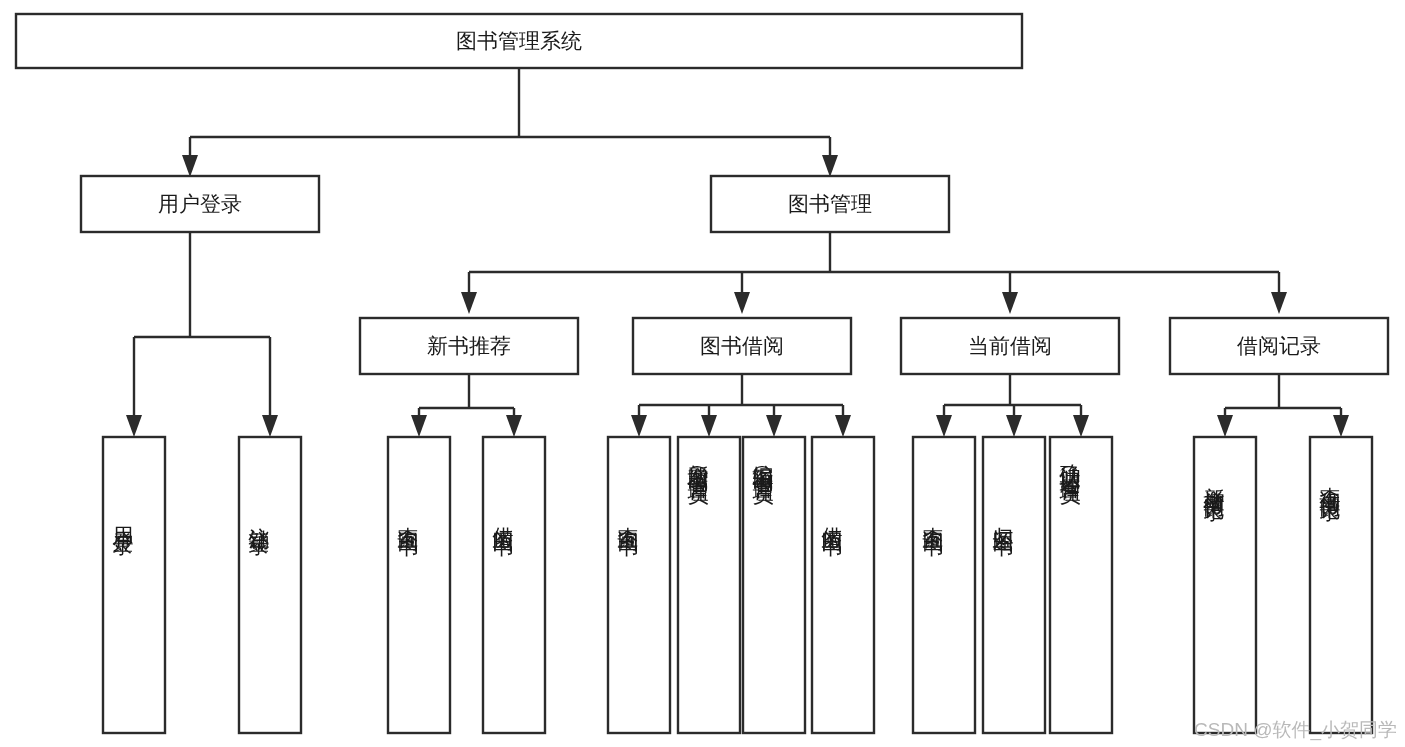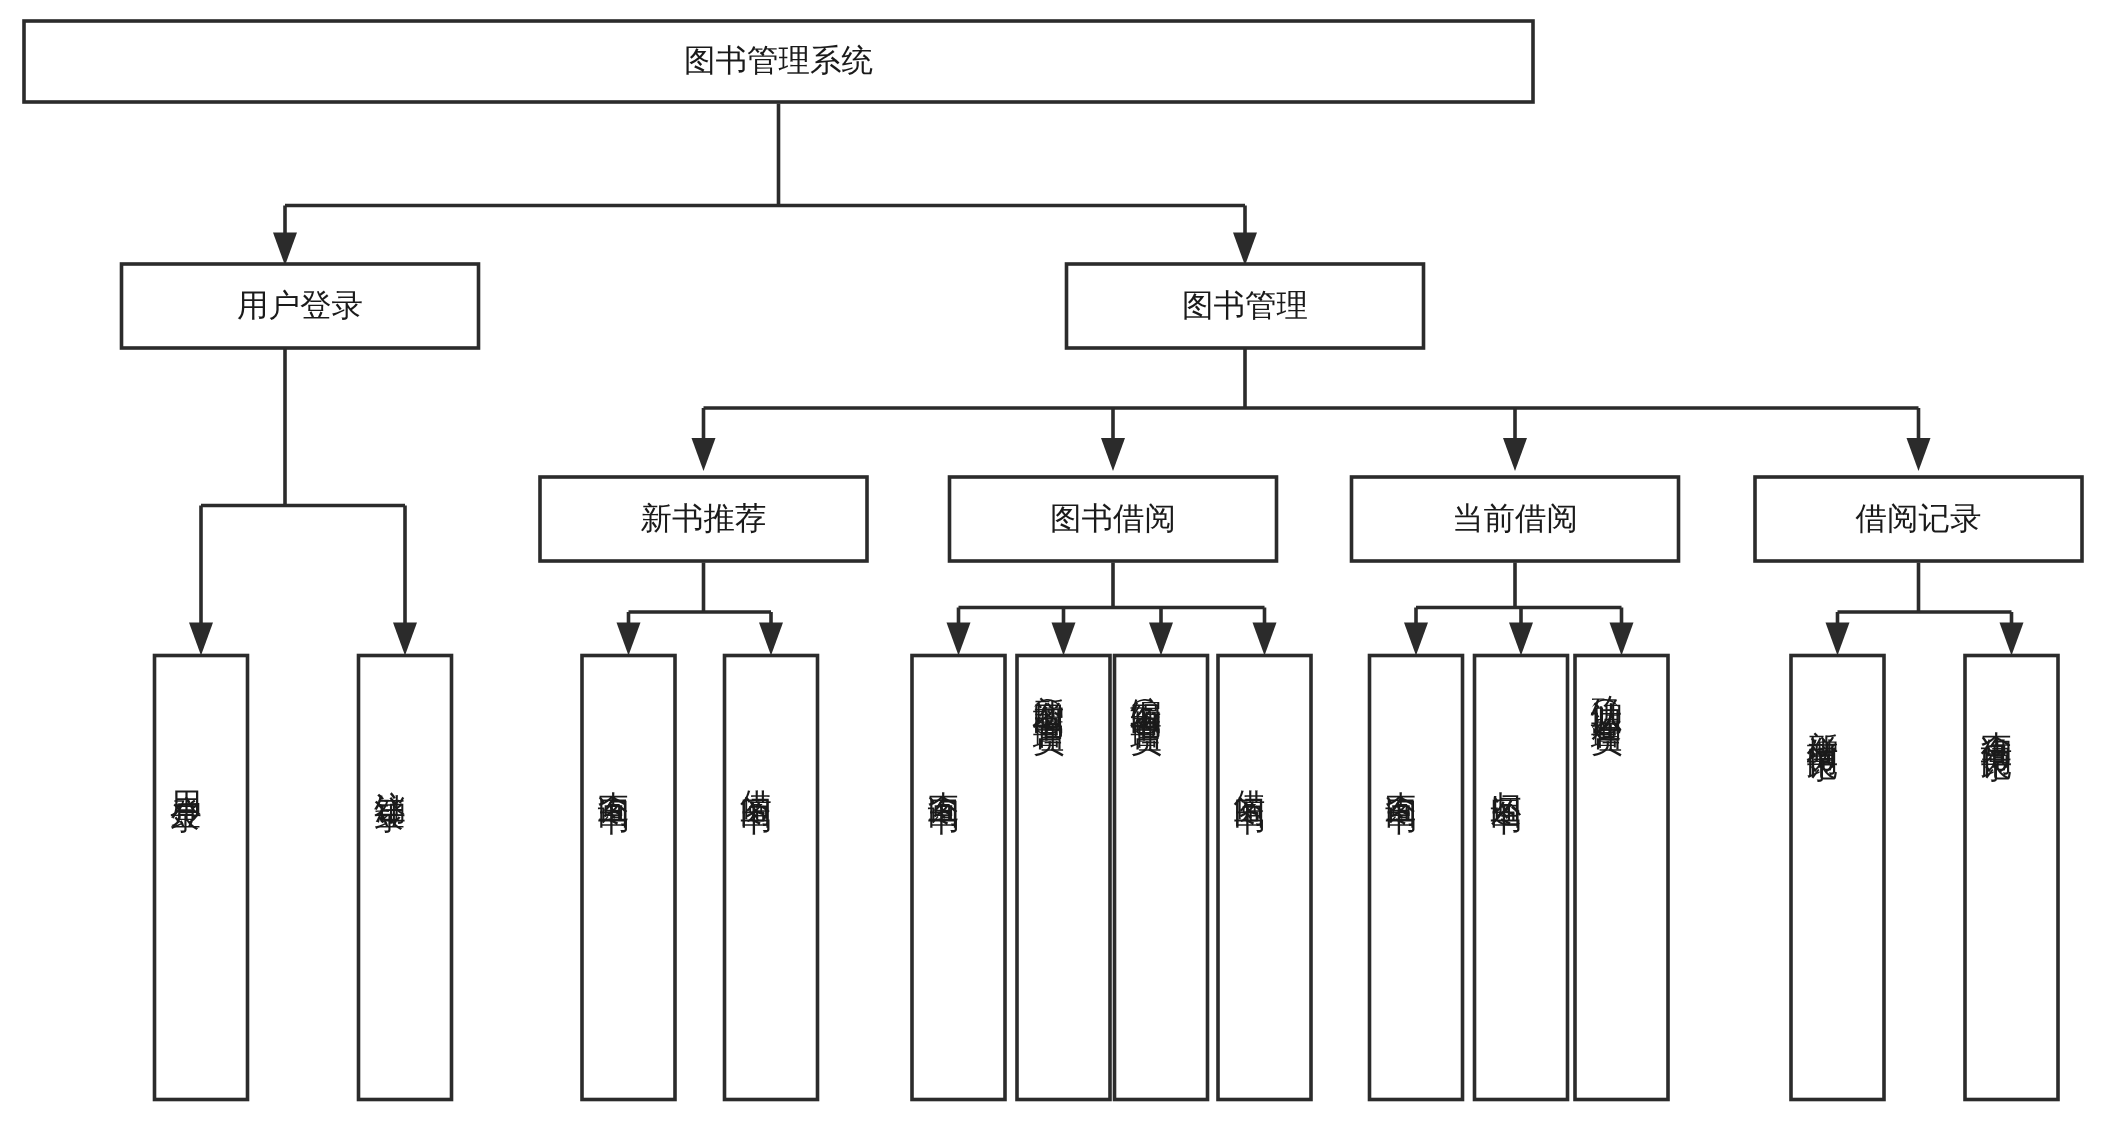--- a/index.html
+++ b/index.html
@@ -207,14 +207,15 @@
   <div class="node-label-v" style="left:753px; top:447px;">编辑图书（管理员）</div>
   <div class="node-label-v" style="left:822px; top:510px;">借阅图书</div>
 
   <div class="node-label-v" style="left:923px; top:510px;">查询图书</div>
   <div class="node-label-v" style="left:993px; top:510px;">归还图书</div>
   <div class="node-label-v" style="left:1060px; top:447px;">确认归还（管理员）</div>
 
   <div class="node-label-v" style="left:1204px; top:470px;">新增借阅记录</div>
   <div class="node-label-v" style="left:1320px; top:470px;">查询借阅记录</div>
 
+  <div class="watermark">CSDN @软件_小贺同学</div>
 
 </div>
 
 </body></html>

